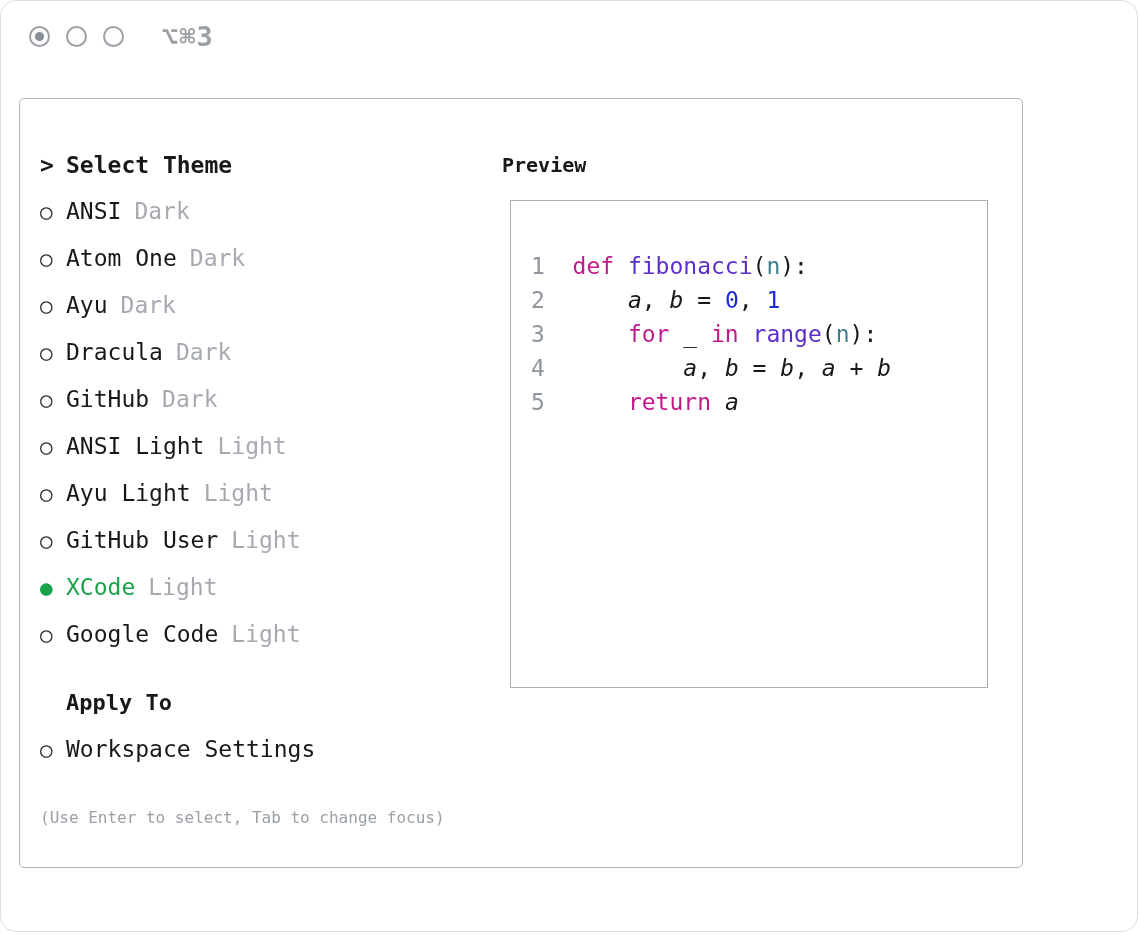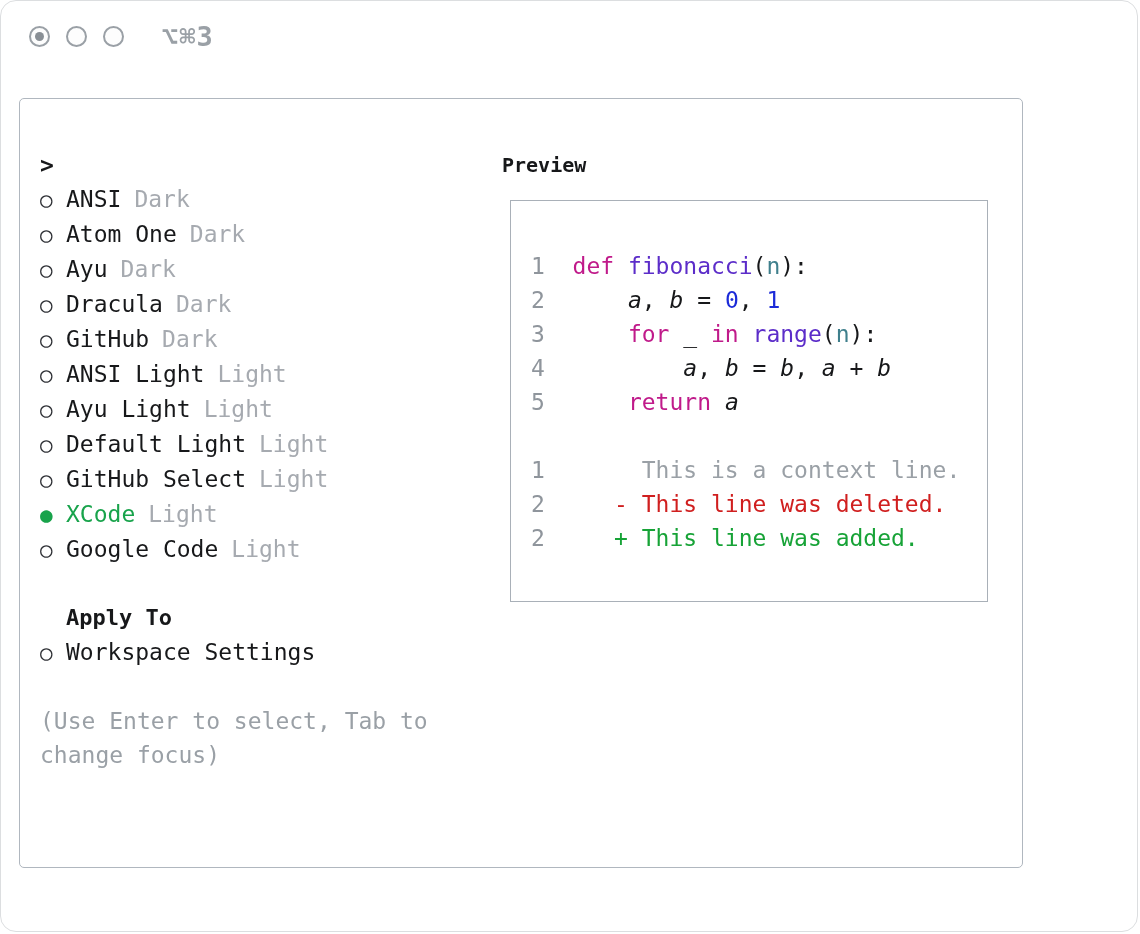--- a/index.html
+++ b/index.html
@@ -78,20 +78,21 @@
     line-height: 34px;
     color: var(--text, #17181a);
   }
   .cursor { display: inline-block; width: 26px; }
 
   .list-item {
     font-size: 23px;
     line-height: 34px;
     cursor: pointer;
     white-space: nowrap;
+    margin-top: 12px;
   }
   .radio {
     display: inline-block;
     width: 26px;
     font-size: 21px;
     color: #2f3136;
   }
   .radio.sel { color: var(--accent_green, #18a34b); }
   .tname { color: var(--text, #17181a); }
   .tname.sel { color: var(--accent_green, #18a34b); }
@@ -101,37 +102,37 @@
     margin-top: 34px;
     margin-left: 26px;
     font-weight: bold;
     font-size: 22px;
     line-height: 34px;
     color: var(--text, #17181a);
   }
   .hint {
     margin-top: 34px;
     width: 440px;
-    font-size: 23px;
+    font-size: 16px;
     line-height: 34px;
     color: var(--hint_gray, #9aa0a6);
   }
 
   .preview-header {
     font-weight: bold;
     font-size: 20px;
     line-height: 34px;
     margin-left: 2px;
     color: var(--text, #17181a);
   }
   .preview-box {
     margin-top: 18px;
     margin-left: 10px;
     width: 478px;
-    height: 402px;
+    height: 488px;
     box-sizing: border-box;
     border: 1.5px solid var(--preview_border, #a9b0b8);
     padding: 48px 0 0 20px;
     background: #ffffff;
   }
   .code-line, .diff-line {
     white-space: pre;
     font-size: 23px;
     line-height: 34px;
   }
@@ -167,32 +168,32 @@
     <span class="light"></span>
     <span class="light"></span>
     <span class="shortcut">⌥⌘3</span>
   </div>
 
   <div class="panel">
 
     <div class="left-col">
       <div class="select-header">
         <span class="cursor">&gt;</span>
+        <span>Select Theme</span>
       </div>
 
       <div>
           <div class="list-item"><span class="radio">○</span><span class="tname">ANSI</span><span class="variant">Dark</span></div>
           <div class="list-item"><span class="radio">○</span><span class="tname">Atom One</span><span class="variant">Dark</span></div>
           <div class="list-item"><span class="radio">○</span><span class="tname">Ayu</span><span class="variant">Dark</span></div>
           <div class="list-item"><span class="radio">○</span><span class="tname">Dracula</span><span class="variant">Dark</span></div>
           <div class="list-item"><span class="radio">○</span><span class="tname">GitHub</span><span class="variant">Dark</span></div>
           <div class="list-item"><span class="radio">○</span><span class="tname">ANSI Light</span><span class="variant">Light</span></div>
           <div class="list-item"><span class="radio">○</span><span class="tname">Ayu Light</span><span class="variant">Light</span></div>
-          <div class="list-item"><span class="radio">○</span><span class="tname">Default Light</span><span class="variant">Light</span></div>
-          <div class="list-item"><span class="radio">○</span><span class="tname">GitHub Select</span><span class="variant">Light</span></div>
+          <div class="list-item"><span class="radio">○</span><span class="tname">GitHub User</span><span class="variant">Light</span></div>
           <div class="list-item"><span class="radio sel">●</span><span class="tname sel">XCode</span><span class="variant">Light</span></div>
           <div class="list-item"><span class="radio">○</span><span class="tname">Google Code</span><span class="variant">Light</span></div>
         </div>
 
       <div class="apply-header">Apply To</div>
 
       <div>
           <div class="list-item"><span class="radio">○</span><span class="tname">Workspace Settings</span></div>
         </div>
 
@@ -202,22 +203,17 @@
     <div class="right-col">
       <div class="preview-header">Preview</div>
       <div class="preview-box">
         <div>
             <div class="code-line"><span class="lineno">1</span><span class="tok-kw">def </span><span class="tok-fn">fibonacci</span><span class="tok-pl">(</span><span class="tok-ty">n</span><span class="tok-pl">):</span></div>
             <div class="code-line"><span class="lineno">2</span><span class="tok-pl">    </span><span class="tok-var">a</span><span class="tok-pl">, </span><span class="tok-var">b</span><span class="tok-pl"> = </span><span class="tok-num">0</span><span class="tok-pl">, </span><span class="tok-num">1</span></div>
             <div class="code-line"><span class="lineno">3</span><span class="tok-pl">    </span><span class="tok-kw">for</span><span class="tok-pl"> _ </span><span class="tok-kw">in</span><span class="tok-pl"> </span><span class="tok-fn">range</span><span class="tok-pl">(</span><span class="tok-ty">n</span><span class="tok-pl">):</span></div>
             <div class="code-line"><span class="lineno">4</span><span class="tok-pl">        </span><span class="tok-var">a</span><span class="tok-pl">, </span><span class="tok-var">b</span><span class="tok-pl"> = </span><span class="tok-var">b</span><span class="tok-pl">, </span><span class="tok-var">a</span><span class="tok-pl"> + </span><span class="tok-var">b</span></div>
             <div class="code-line"><span class="lineno">5</span><span class="tok-pl">    </span><span class="tok-kw">return</span><span class="tok-pl"> </span><span class="tok-var">a</span></div>
           </div>
-        <div class="diff-block">
-            <div class="diff-line"><span class="dnum">1</span><span class="diff-context">  This is a context line.</span></div>
-            <div class="diff-line"><span class="dnum">2</span><span class="diff-deleted">- This line was deleted.</span></div>
-            <div class="diff-line"><span class="dnum">2</span><span class="diff-added">+ This line was added.</span></div>
-          </div>
       </div>
     </div>
 
   </div>
 </div>
 
 </body></html>

